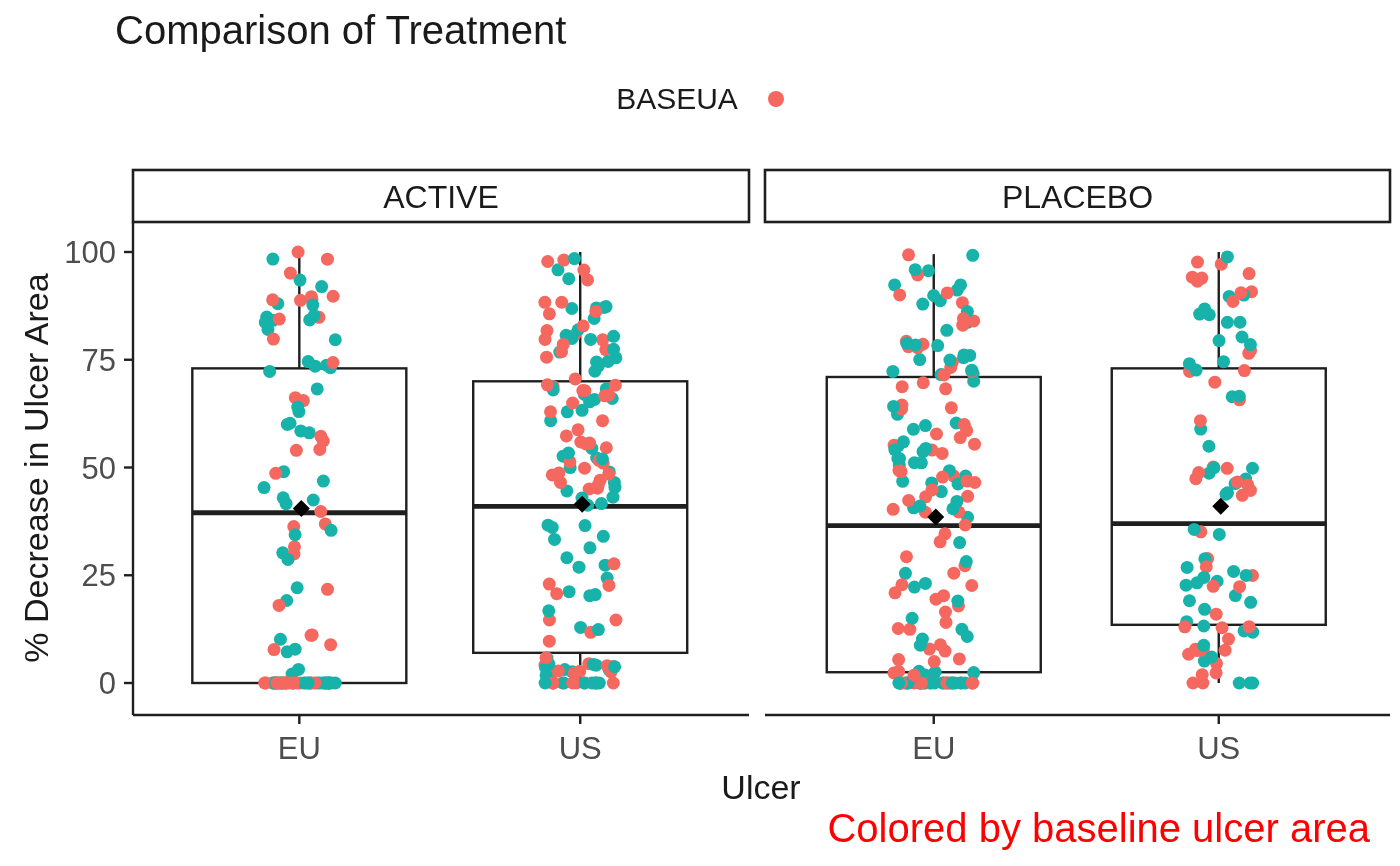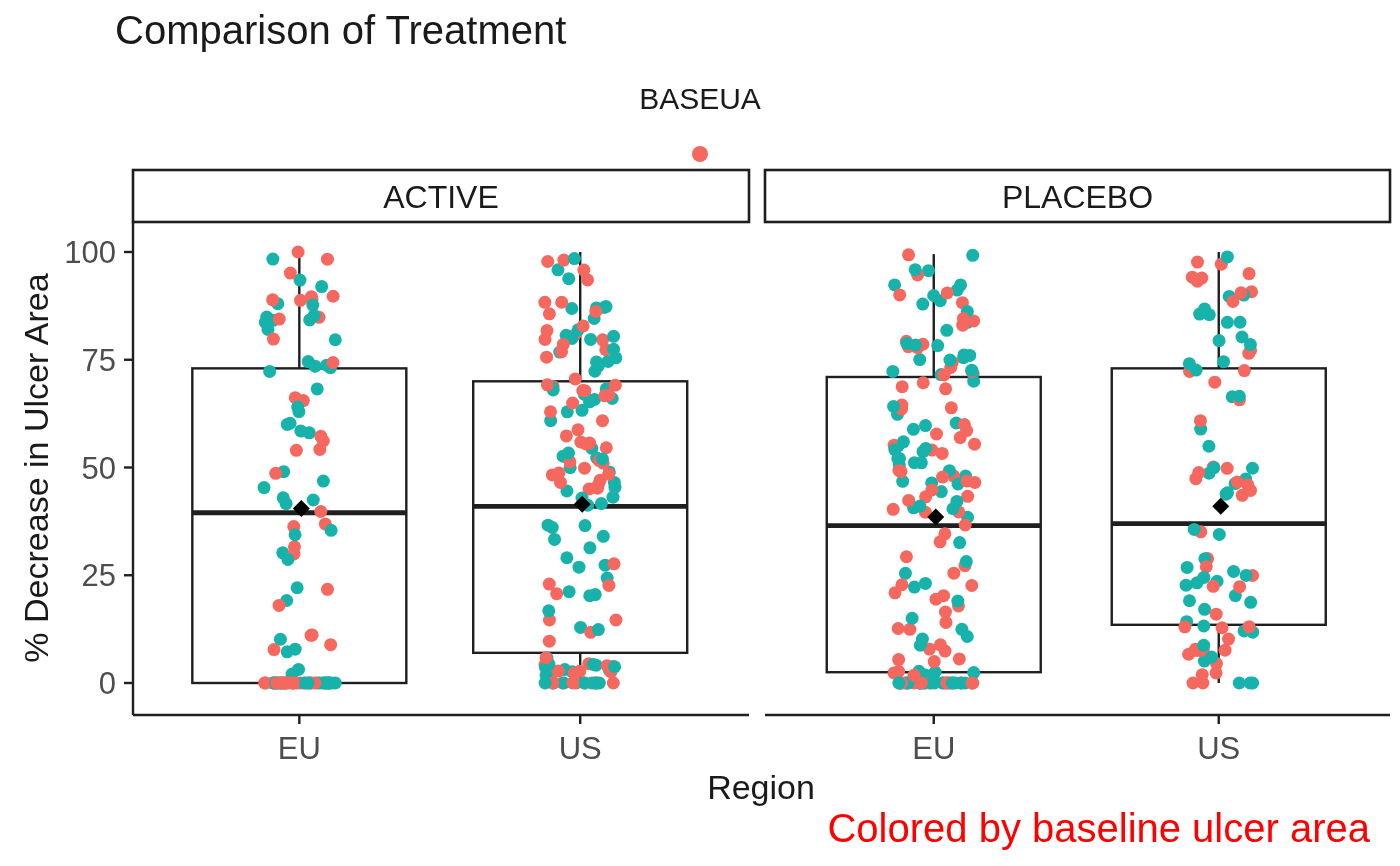--- a/index.html
+++ b/index.html
@@ -2,21 +2,21 @@
 <html><head>
 <meta charset="utf-8">
 <style>
   html,body{margin:0;padding:0;background:#ffffff;}
   body{width:1400px;height:866px;position:relative;overflow:hidden;
        font-family:"Liberation Sans",sans-serif;color:#1a1a1a;}
   #chart-svg{position:absolute;left:0;top:0;}
   svg text{font-family:"Liberation Sans",sans-serif;}
   .title{position:absolute;left:115px;top:8px;font-size:40px;color:#1a1a1a;white-space:nowrap;}
   .legend{position:absolute;left:0;top:82px;width:100%;display:flex;justify-content:center;
-          align-items:center;gap:30px;font-size:30px;color:#1a1a1a;flex-direction:column;}
+          align-items:center;gap:30px;font-size:30px;color:#1a1a1a;}
   .legend-item{display:flex;align-items:center;gap:16px;}
   .legend-dot{width:16px;height:16px;border-radius:50%;display:inline-block;}
   .ylab{position:absolute;left:36px;top:468px;transform:translate(-50%,-50%) rotate(-90deg);
         font-size:34px;white-space:nowrap;color:#1a1a1a;}
   .xlab{position:absolute;left:761px;top:768px;transform:translateX(-50%);font-size:34px;color:#1a1a1a;}
   .caption{position:absolute;right:30px;top:806px;font-size:40px;white-space:nowrap;}
 </style>
 </head>
 <body>
 
@@ -600,14 +600,14 @@
 <div class="title">Comparison of Treatment</div>
 
 <div class="legend">
   <span>BASEUA</span>
   <span class="legend-item">
     <span class="legend-dot" id="legend-dot-0" style="background: rgb(245, 104, 95);"></span>
   </span>
 </div>
 
 <div class="ylab">% Decrease in Ulcer Area</div>
-<div class="xlab">Region</div>
+<div class="xlab">Ulcer</div>
 <div class="caption" id="caption" style="color: rgb(255, 0, 0);">Colored by baseline ulcer area</div>
 
 </body></html>

